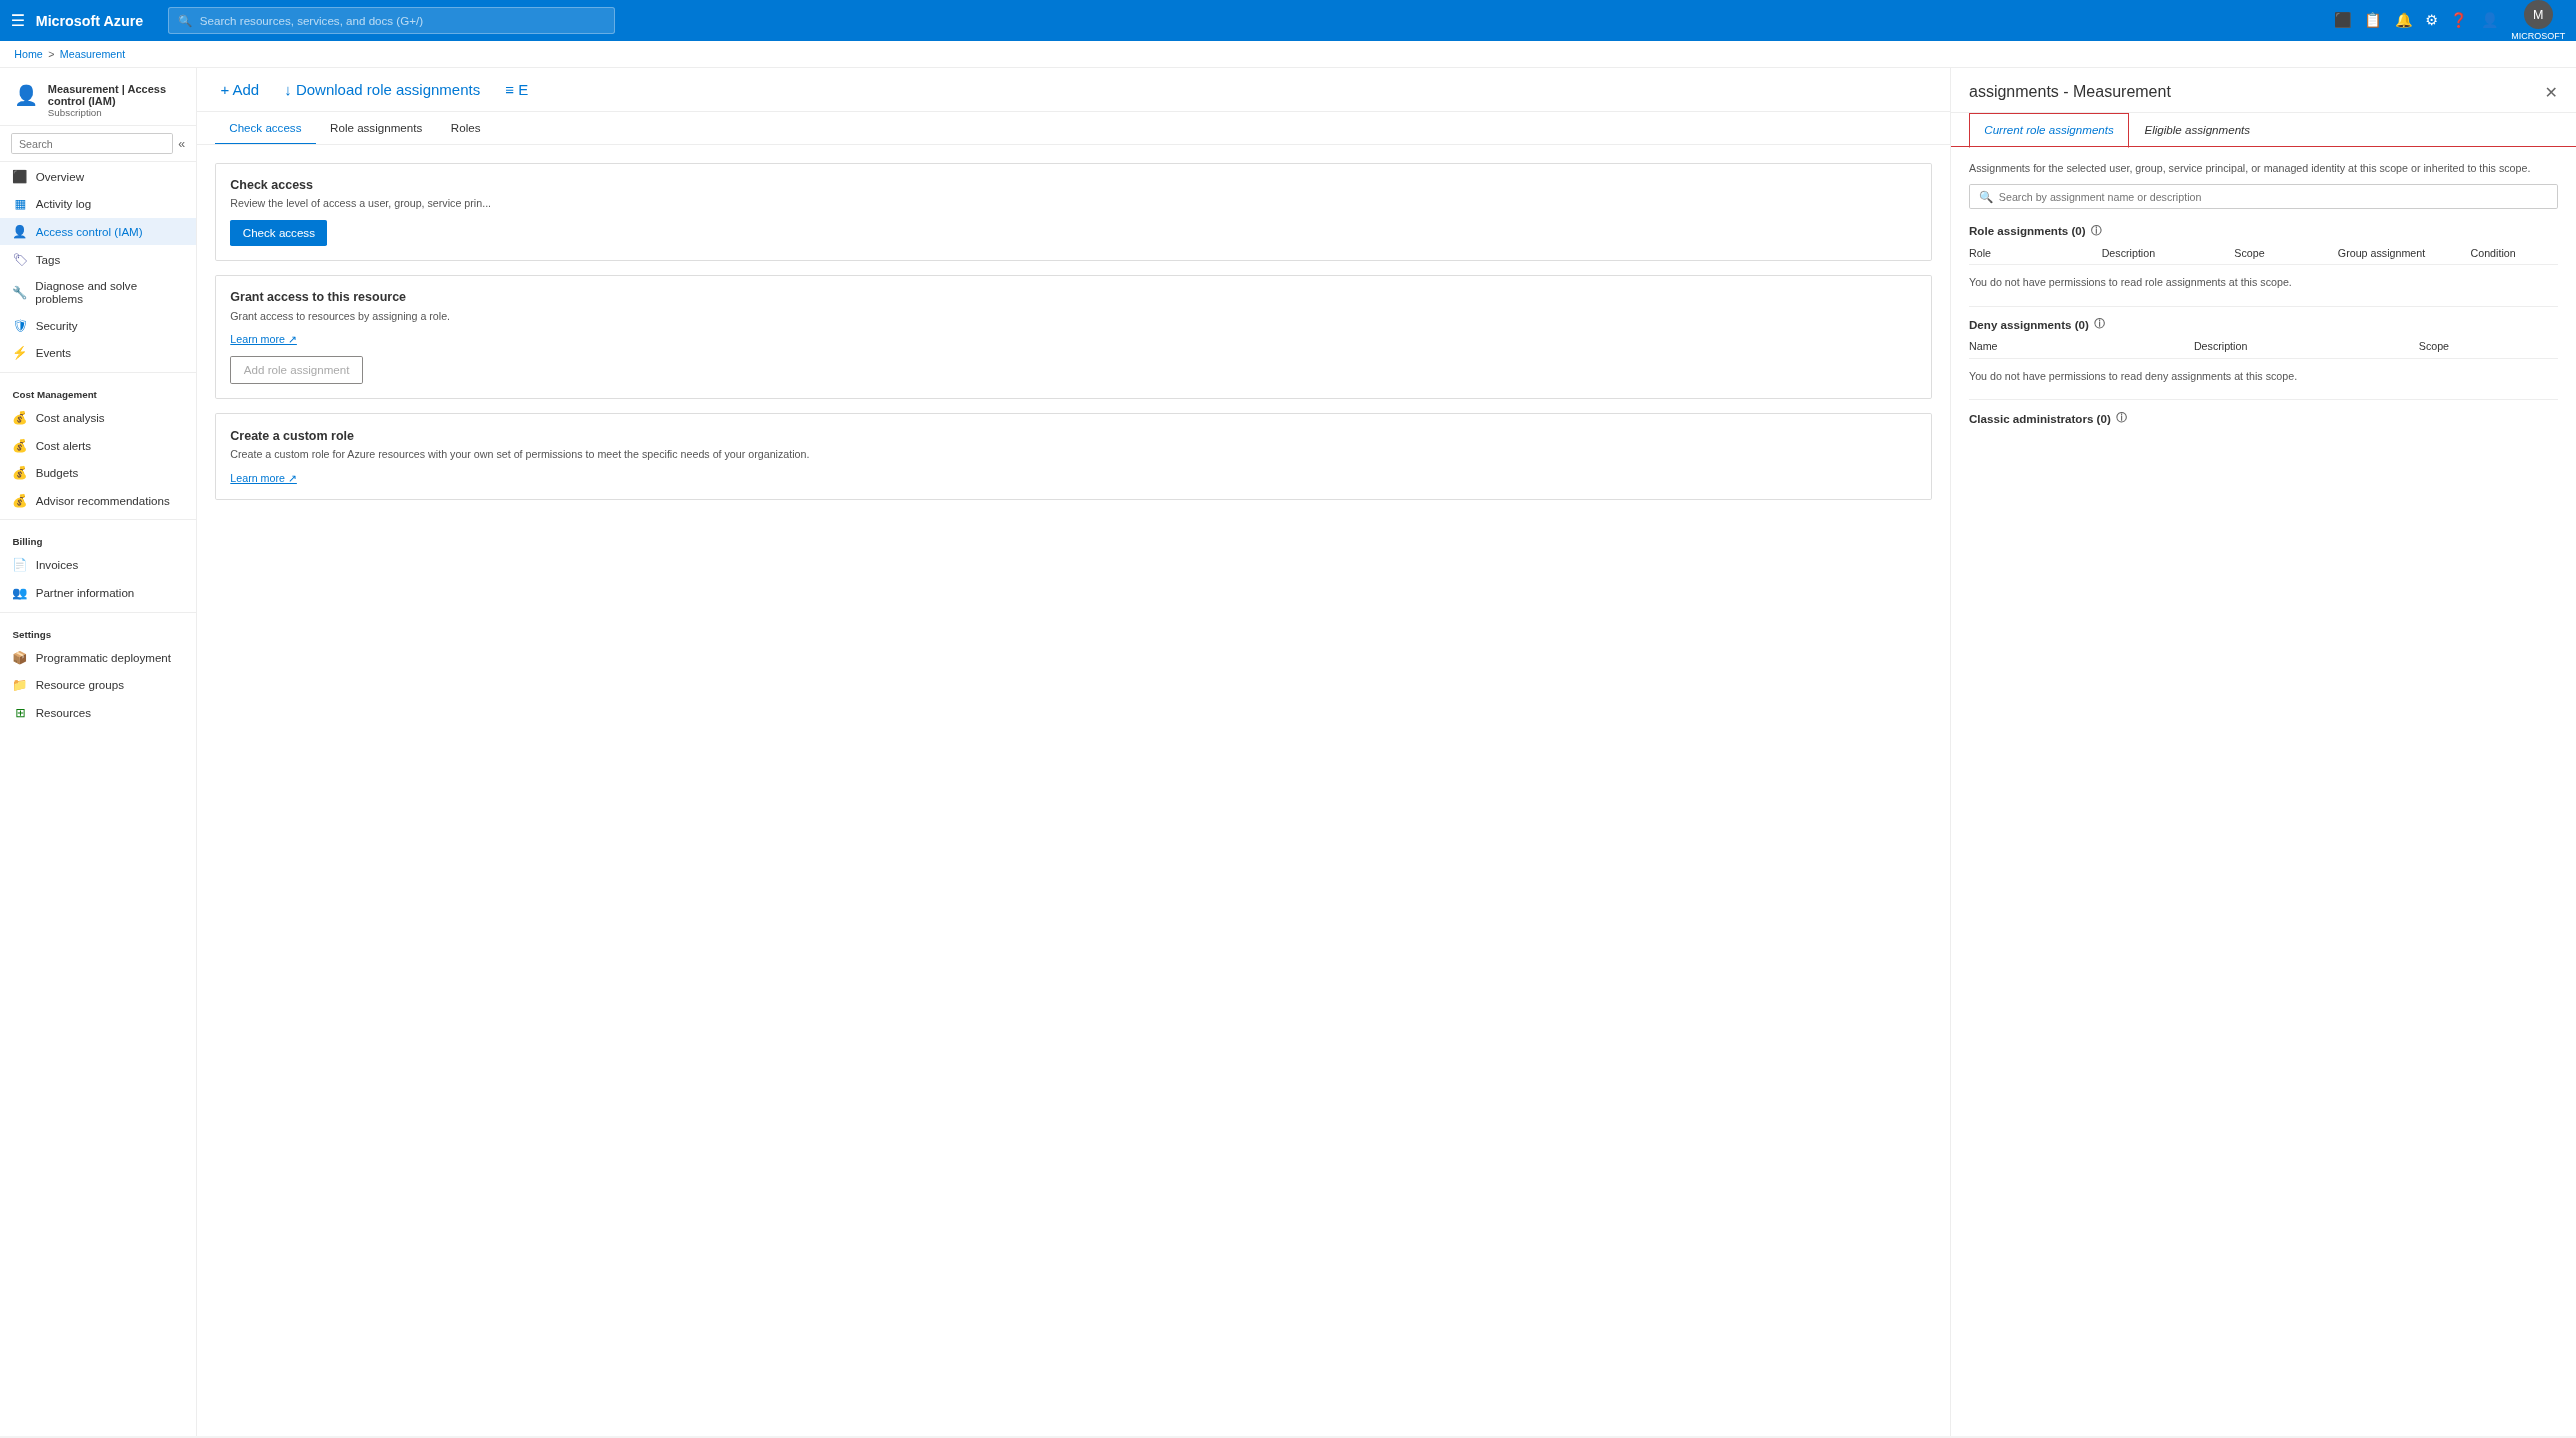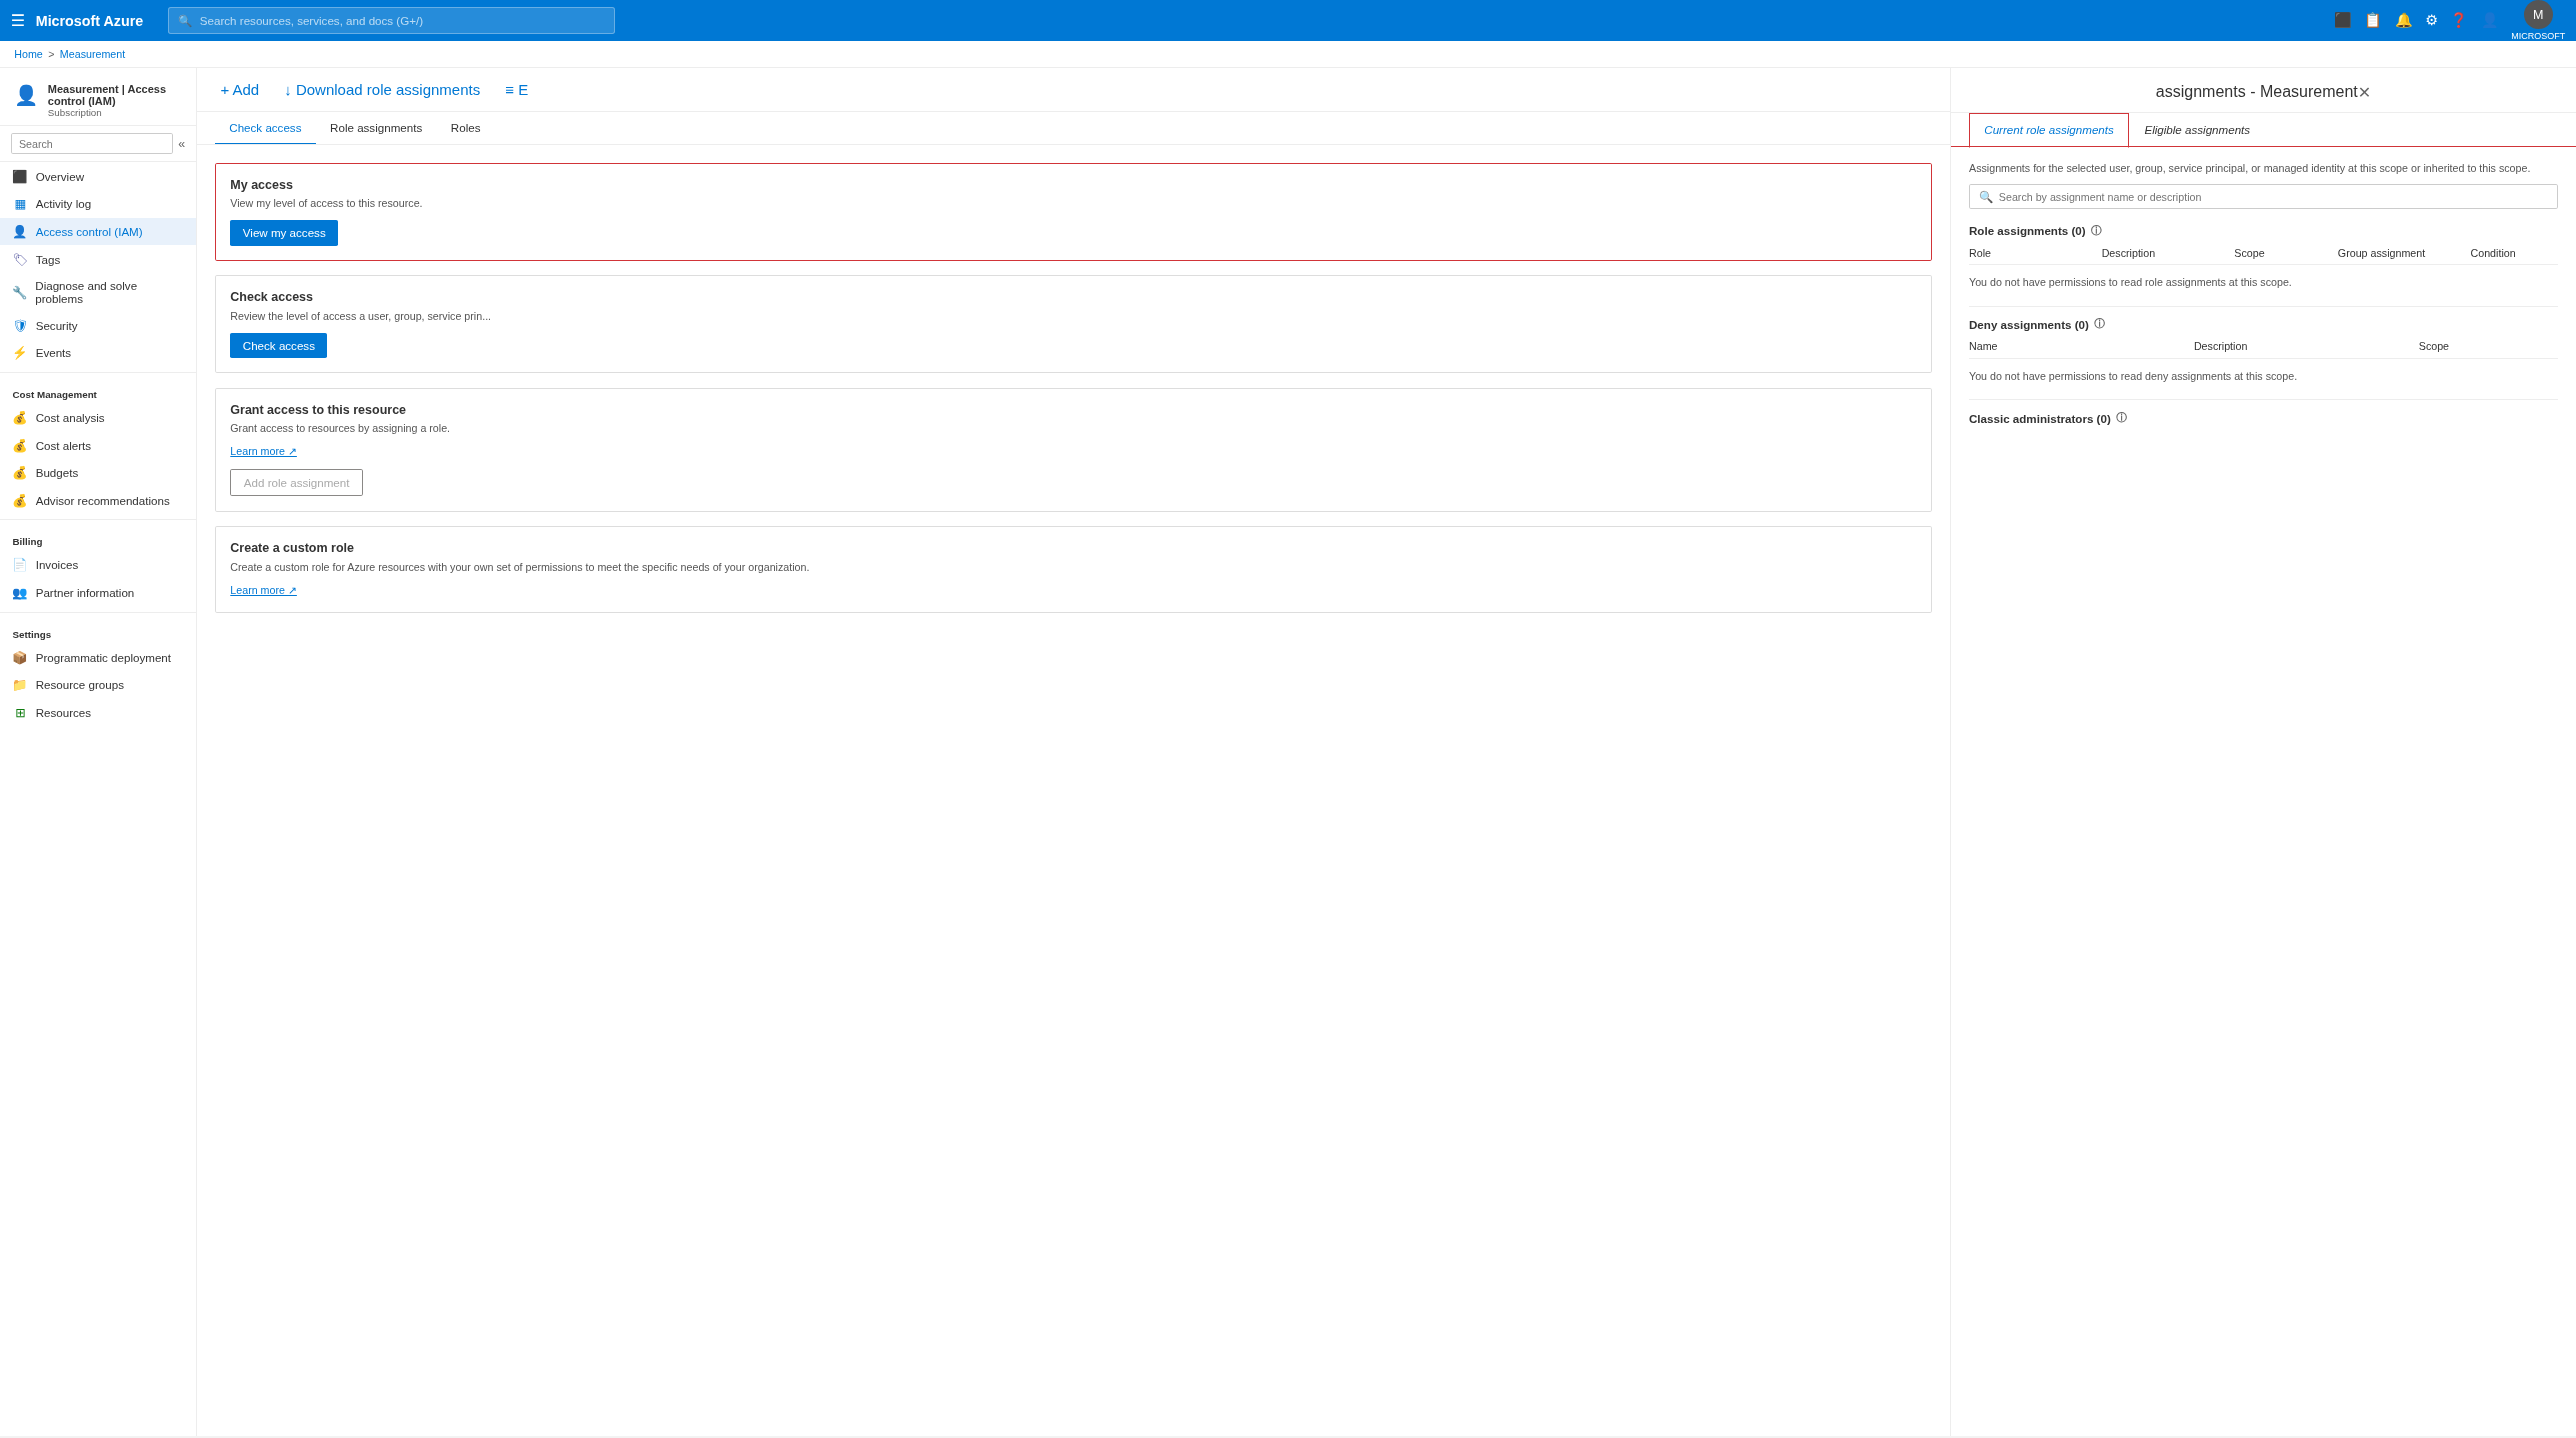--- a/index.html
+++ b/index.html
@@ -217,21 +217,21 @@
       border-left: 0.9px solid #ededed;
       display: flex;
       flex-direction: column;
       overflow: hidden;
     }
     .side-panel-header {
       padding: 14.3px 18px 10.7px;
       border-bottom: 0.9px solid #ededed;
       display: flex;
       align-items: center;
-      justify-content: center;
+      justify-content: space-between;
     }
     .side-panel-title { font-size: 16px; font-weight: 400; }
     .side-panel-close { cursor: pointer; font-size: 16px; color: #666; background: none; border: none; }
     .side-panel-tabs {
       display: flex;
       gap: 0;
       padding: 0 18px;
       border-bottom: 1.8px solid #d13438;
       font-style: italic;
     }
@@ -420,25 +420,20 @@
       </div>
 
       <div class="tabs">
         <div class="tab active">Check access</div>
         <div class="tab">Role assignments</div>
         <div class="tab">Roles</div>
       </div>
 
       <div class="tab-content">
 
-        <div class="card highlighted">
-          <h3>My access</h3>
-          <p>View my level of access to this resource.</p>
-          <button class="btn-primary">View my access</button>
-        </div>
 
         <div class="card">
           <h3>Check access</h3>
           <p>Review the level of access a user, group, service prin...</p>
           <button class="btn-primary">Check access</button>
         </div>
 
         <div class="card">
           <h3>Grant access to this resource</h3>
           <p>Grant access to resources by assigning a role.</p>

